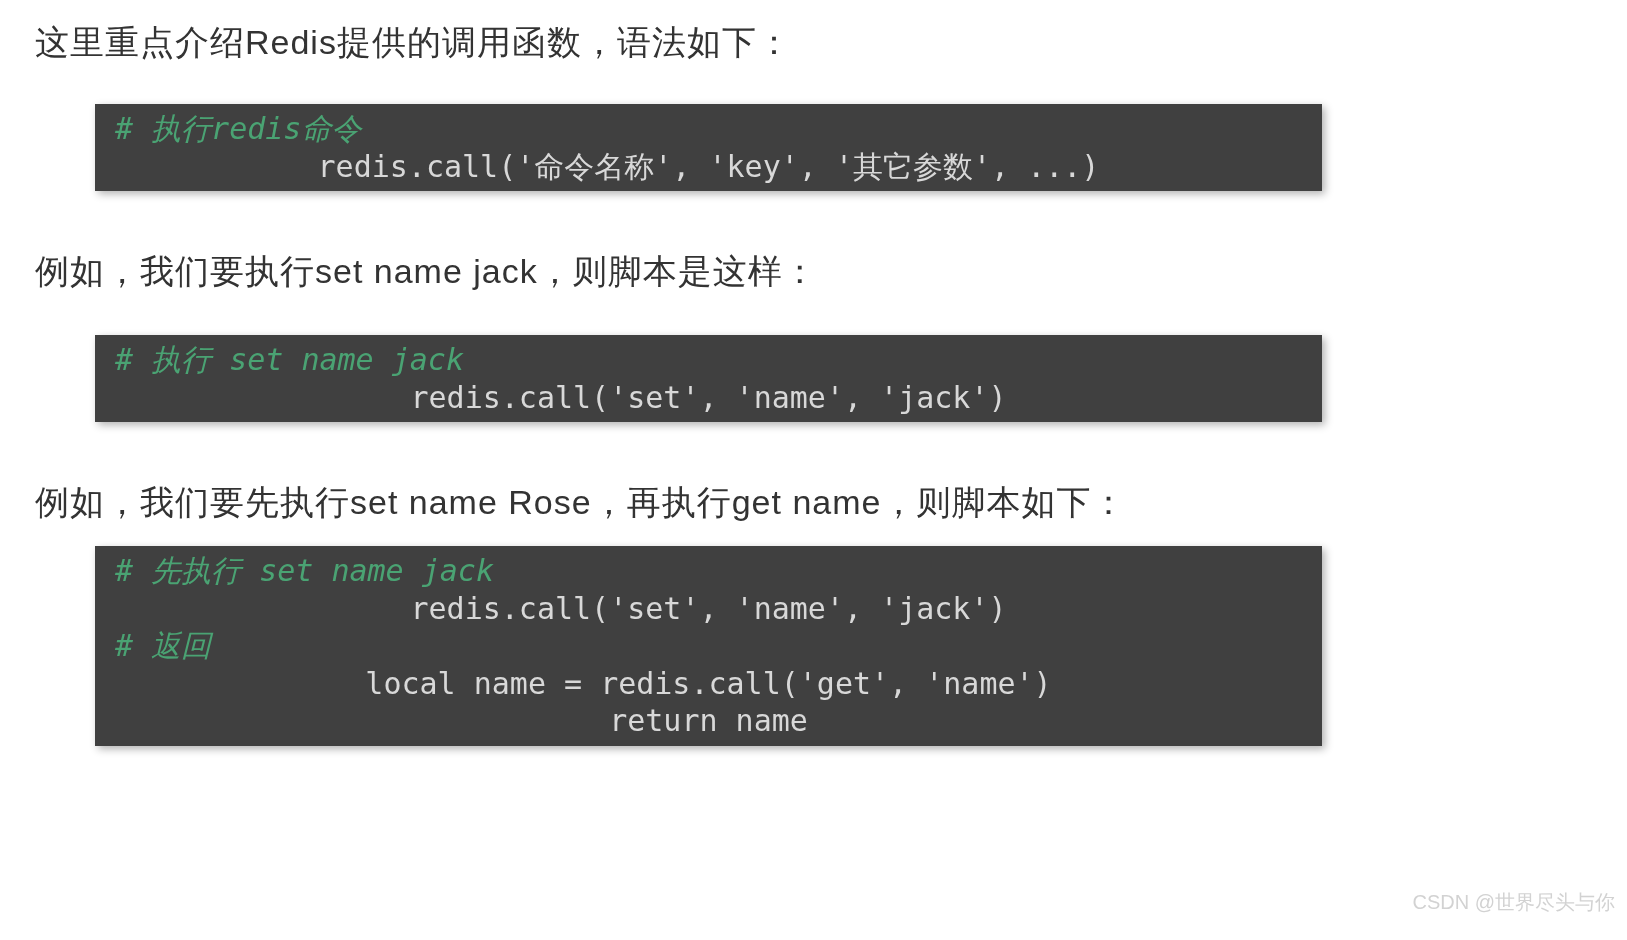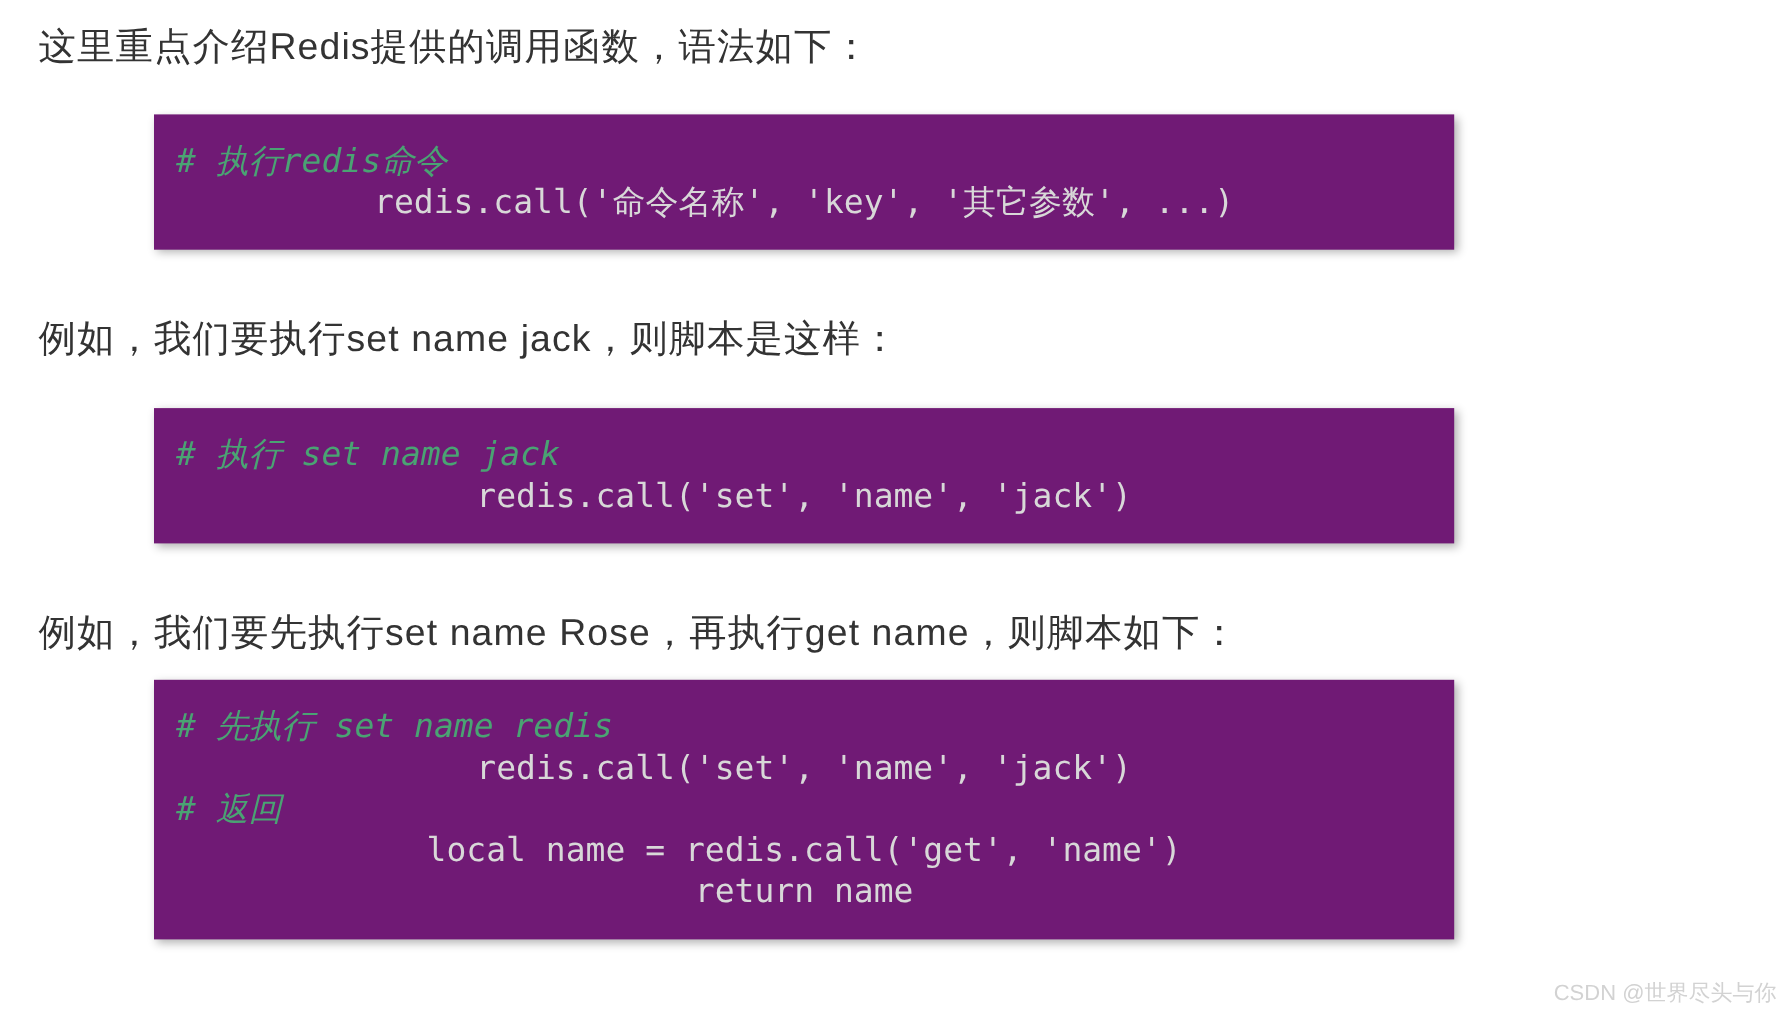--- a/index.html
+++ b/index.html
@@ -15,24 +15,24 @@
       padding: 20px 35px;
       position: relative;
     }
     .intro-text {
       font-size: 34px;
       color: #333;
       margin-bottom: 38px;
       letter-spacing: 1px;
     }
     .code-block {
-      background: #701a75;
-      margin-left: 105px;
+      background: #404040;
+      margin-left: 60px;
       margin-right: 270px;
-      padding: 24px 20px;
+      padding: 6px 20px;
       box-shadow: 3px 3px 8px rgba(0,0,0,0.3);
       font-family: "Consolas", "Monaco", monospace;
       font-size: 30px;
       line-height: 1.25;
       margin-bottom: 58px;
     }
     .code-line {
       white-space: pre;
     }
     .comment {
@@ -67,20 +67,20 @@
 <div class="intro-text section2">例如，我们要执行set name jack，则脚本是这样：</div>
 
 <div class="code-block">
   <div class="code-line comment"># 执行 set name jack</div>
   <div class="code-line code">redis.call('set', 'name', 'jack')</div>
 </div>
 
 <div class="intro-text section3">例如，我们要先执行set name Rose，再执行get name，则脚本如下：</div>
 
 <div class="code-block" style="margin-bottom:0;">
-  <div class="code-line comment"># 先执行 set name redis</div>
+  <div class="code-line comment"># 先执行 set name jack</div>
   <div class="code-line code">redis.call('set', 'name', 'jack')</div>
   <div class="code-line comment"># 返回</div>
   <div class="code-line code">local name = redis.call('get', 'name')</div>
   <div class="code-line code">return name</div>
 </div>
 
 <div class="watermark">CSDN @世界尽头与你</div>
 
 </body></html>

